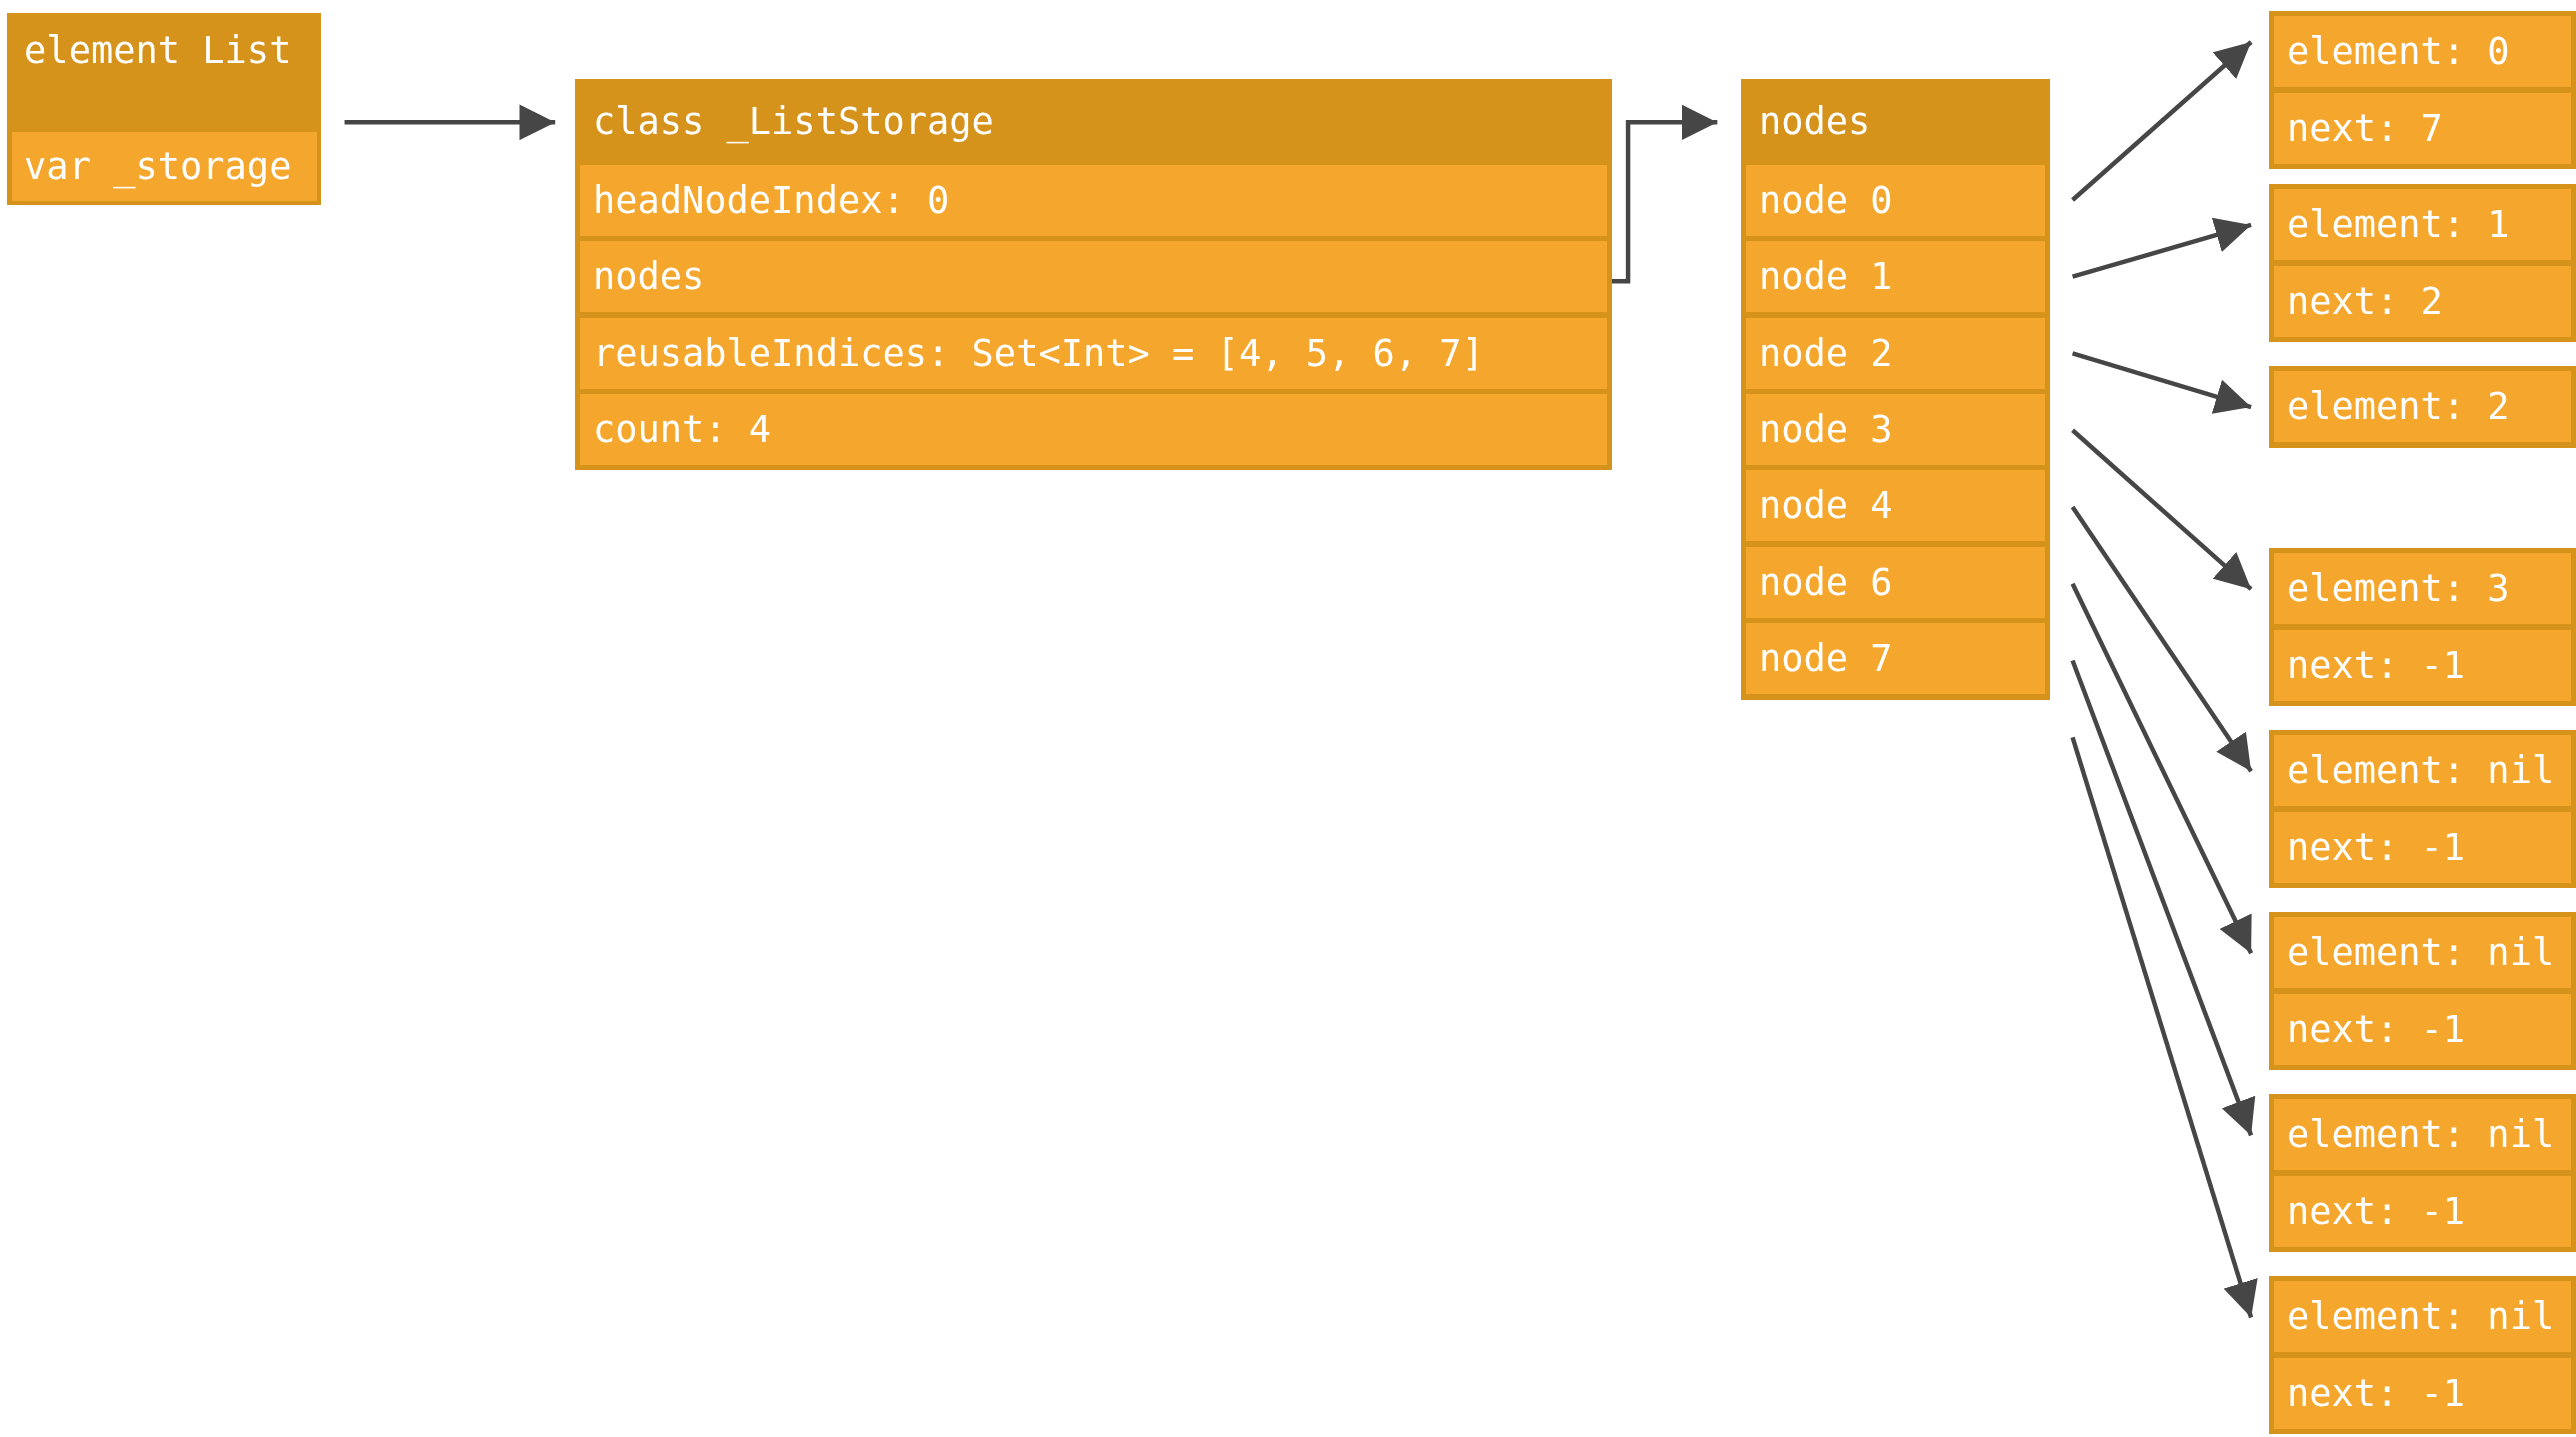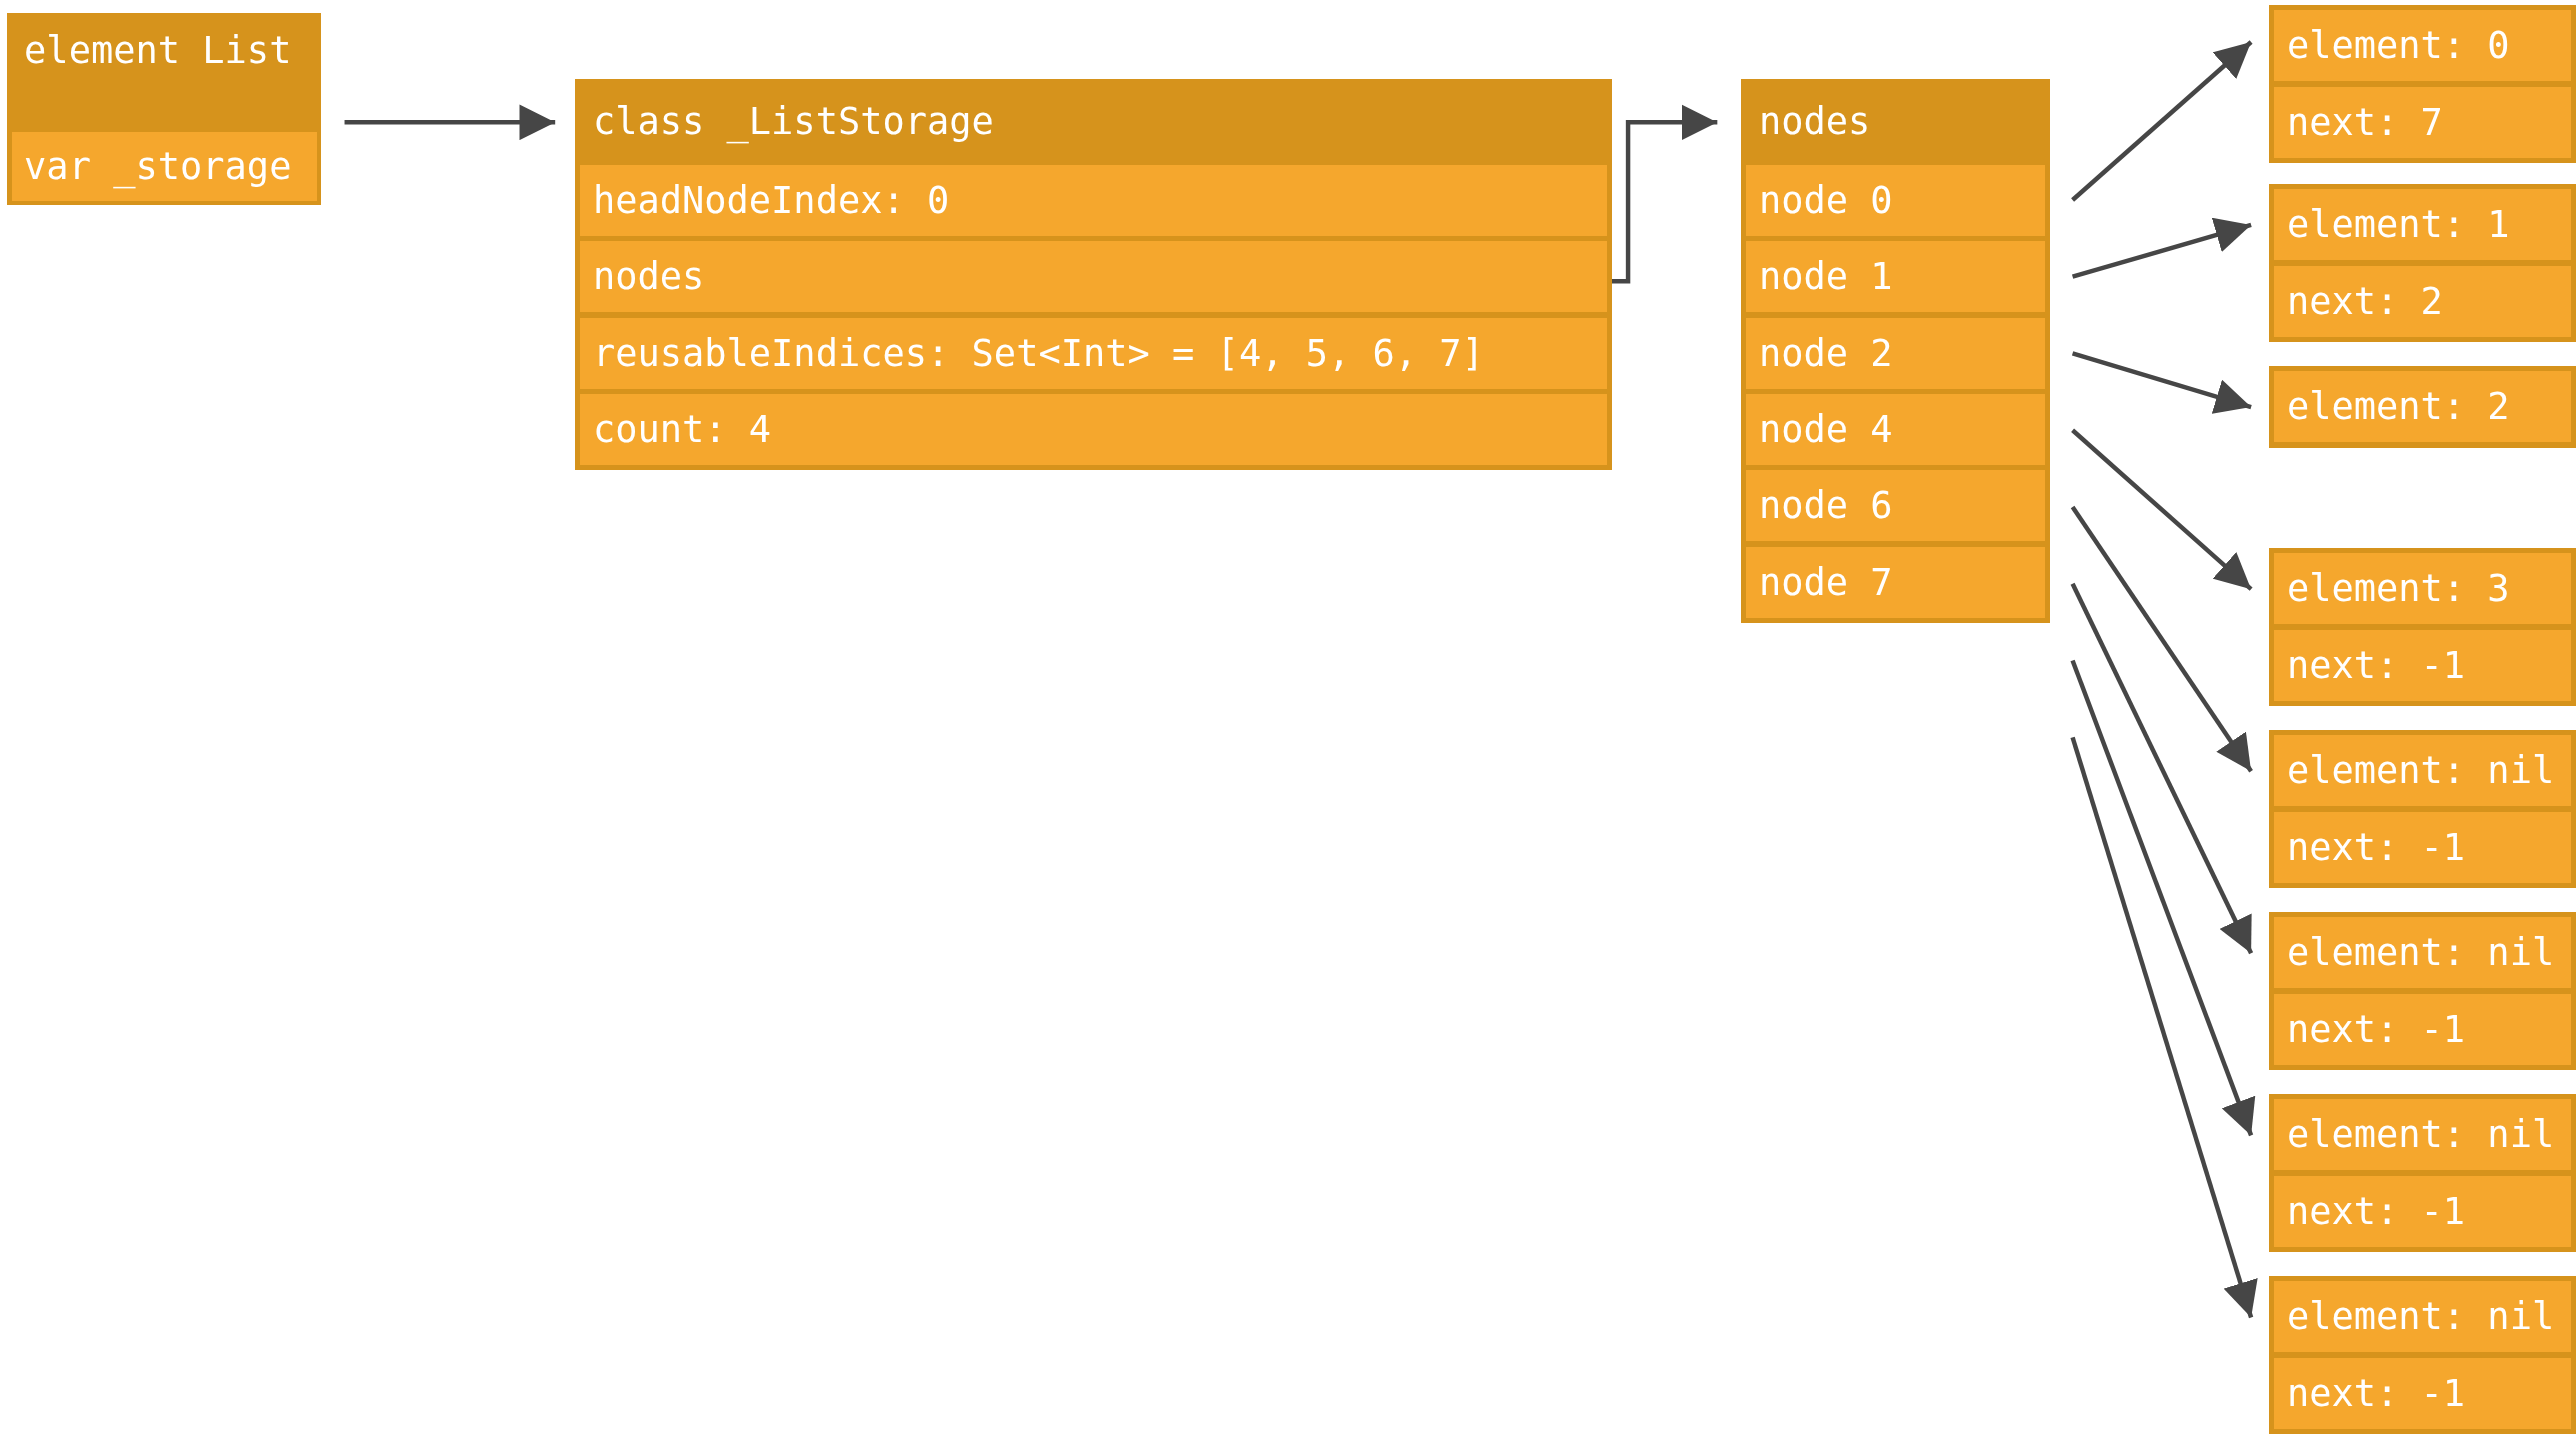--- a/index.html
+++ b/index.html
@@ -92,26 +92,27 @@
     <div class="row">nodes</div>
     <div class="row">reusableIndices: Set&lt;Int&gt; = [4, 5, 6, 7]</div>
     <div class="row">count: 4</div>
   </div>
 
   <div class="box nodes-box">
     <div class="box-header">nodes</div>
     <div class="row">node 0</div>
     <div class="row">node 1</div>
     <div class="row">node 2</div>
+    <div class="row">node 3</div>
     <div class="row">node 4</div>
     <div class="row">node 6</div>
     <div class="row">node 7</div>
   </div>
 
-  <div class="box element-box" style="top:5px">
+  <div class="box element-box" style="top:11px">
     <div class="row">element: 0</div>
     <div class="row">next: 7</div>
   </div>
   <div class="box element-box" style="top:184px">
     <div class="row">element: 1</div>
     <div class="row">next: 2</div>
   </div>
   <div class="box element-box" style="top:366px">
     <div class="row">element: 2</div>
   </div>

